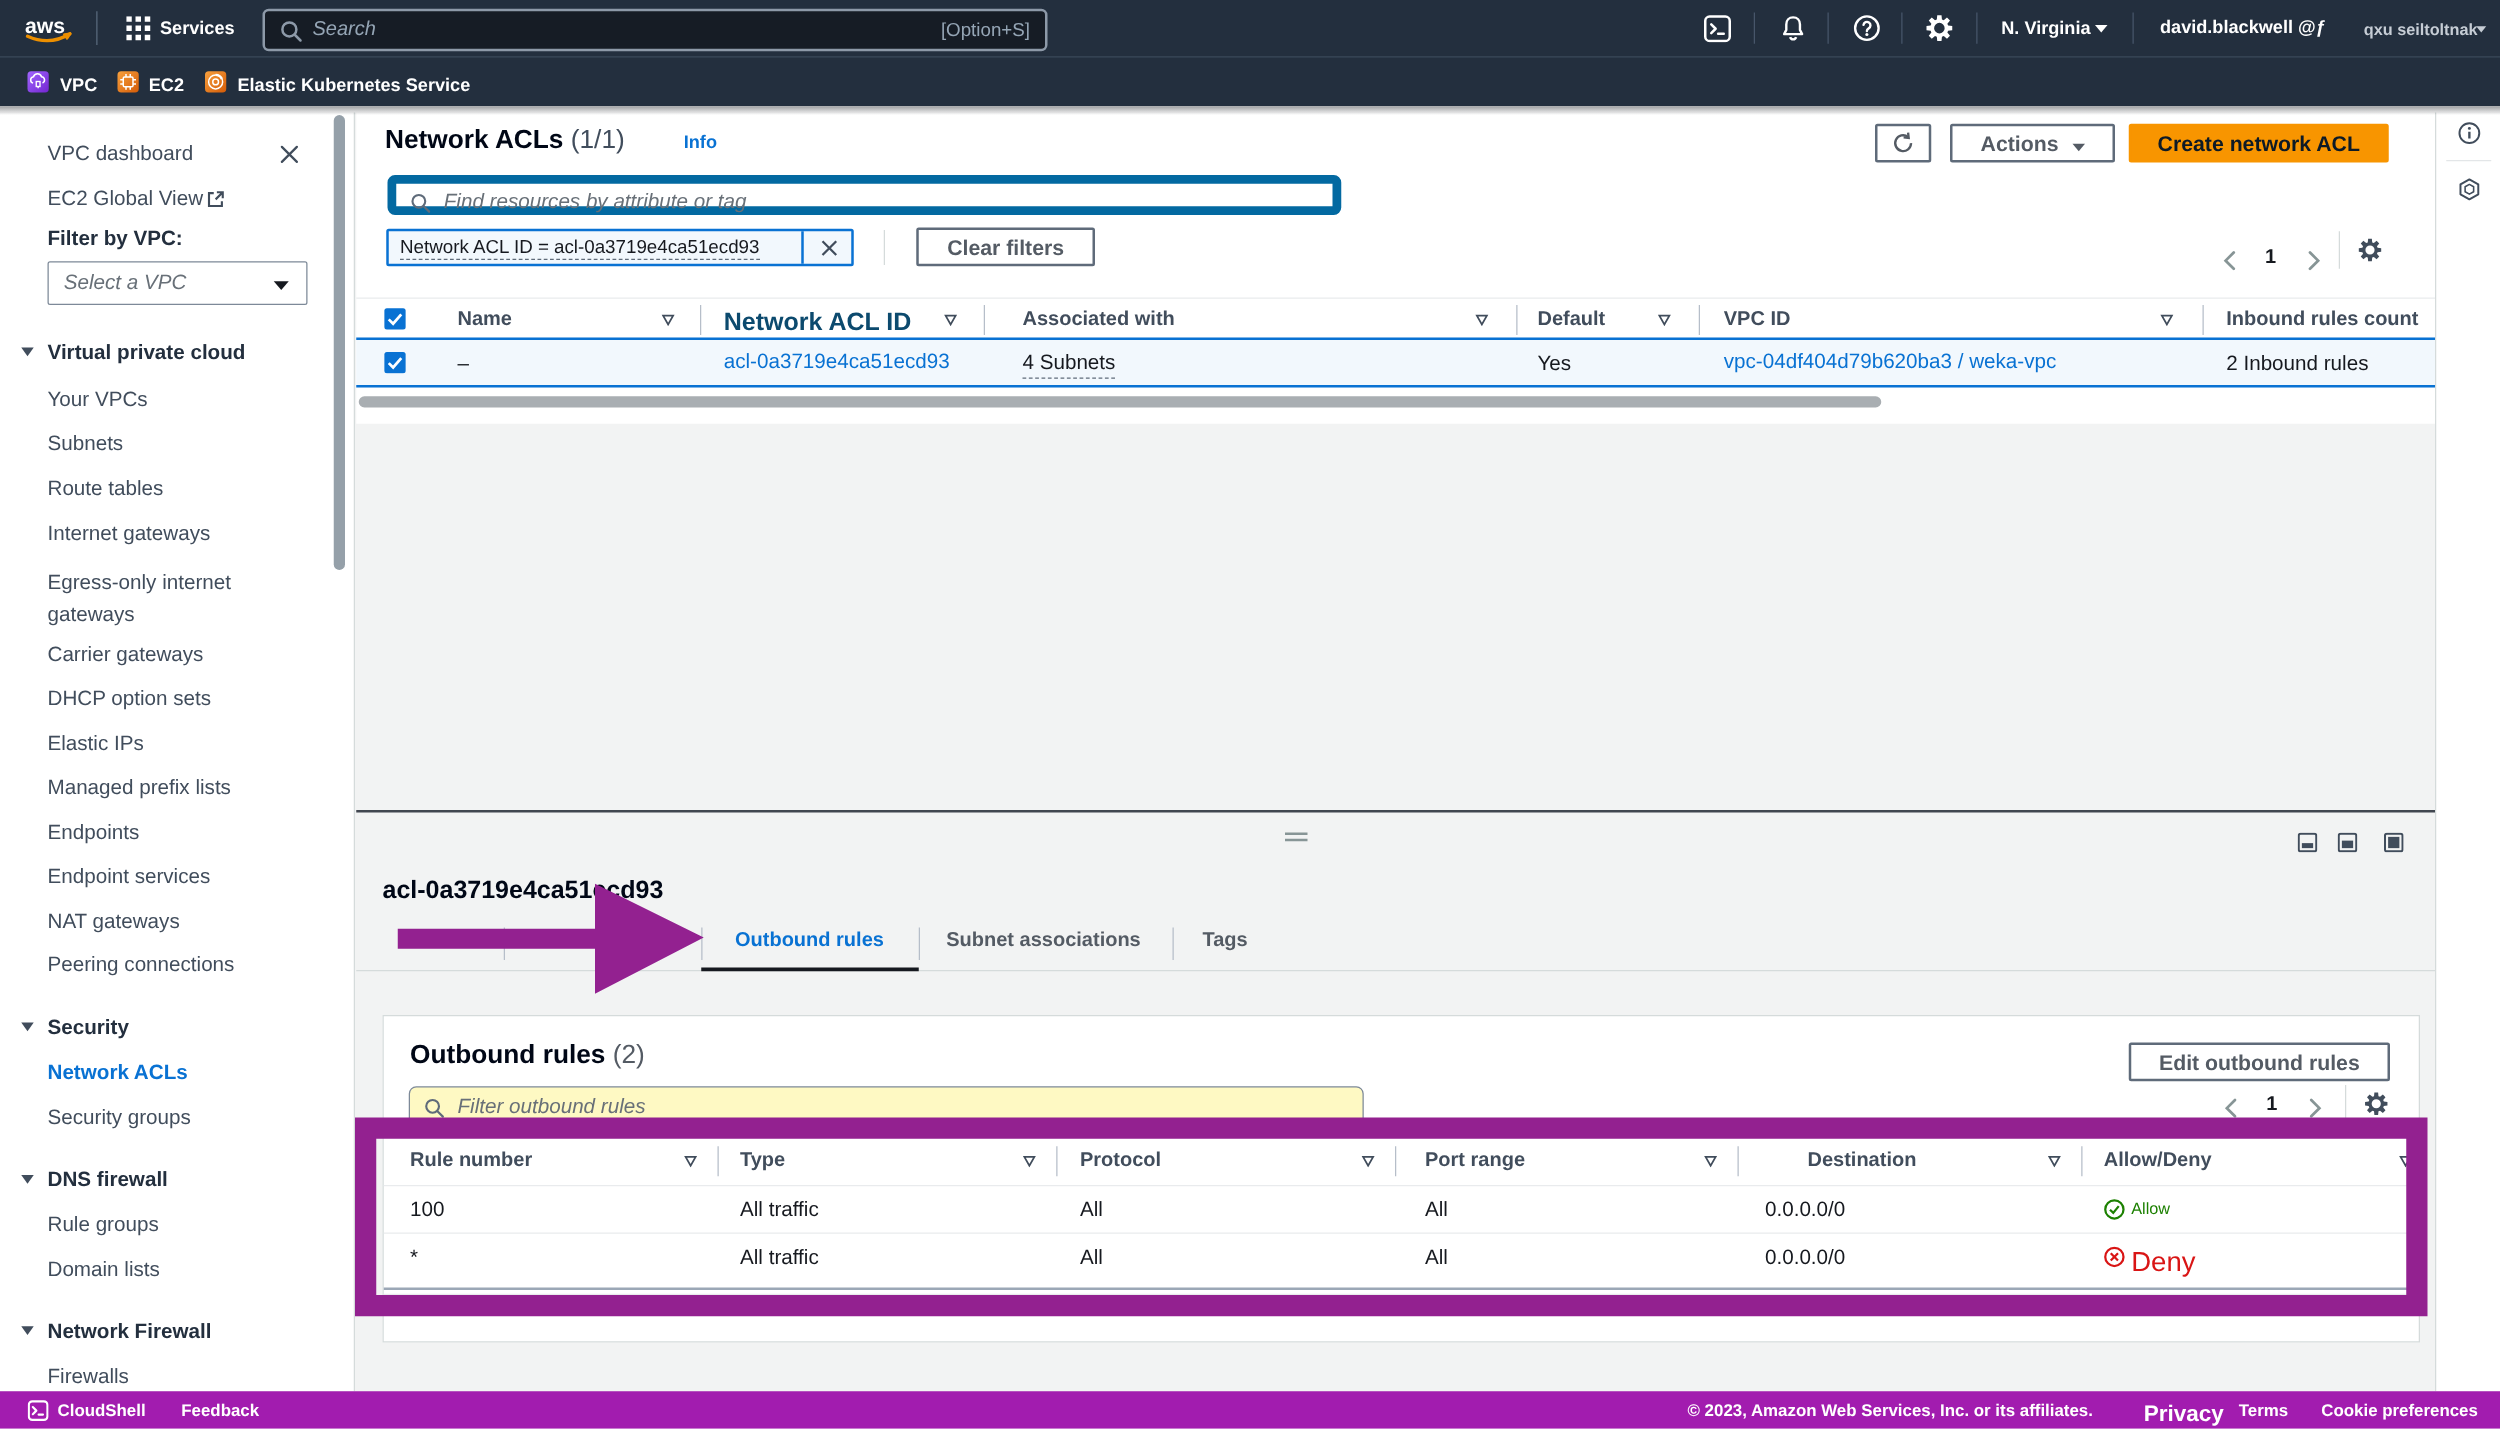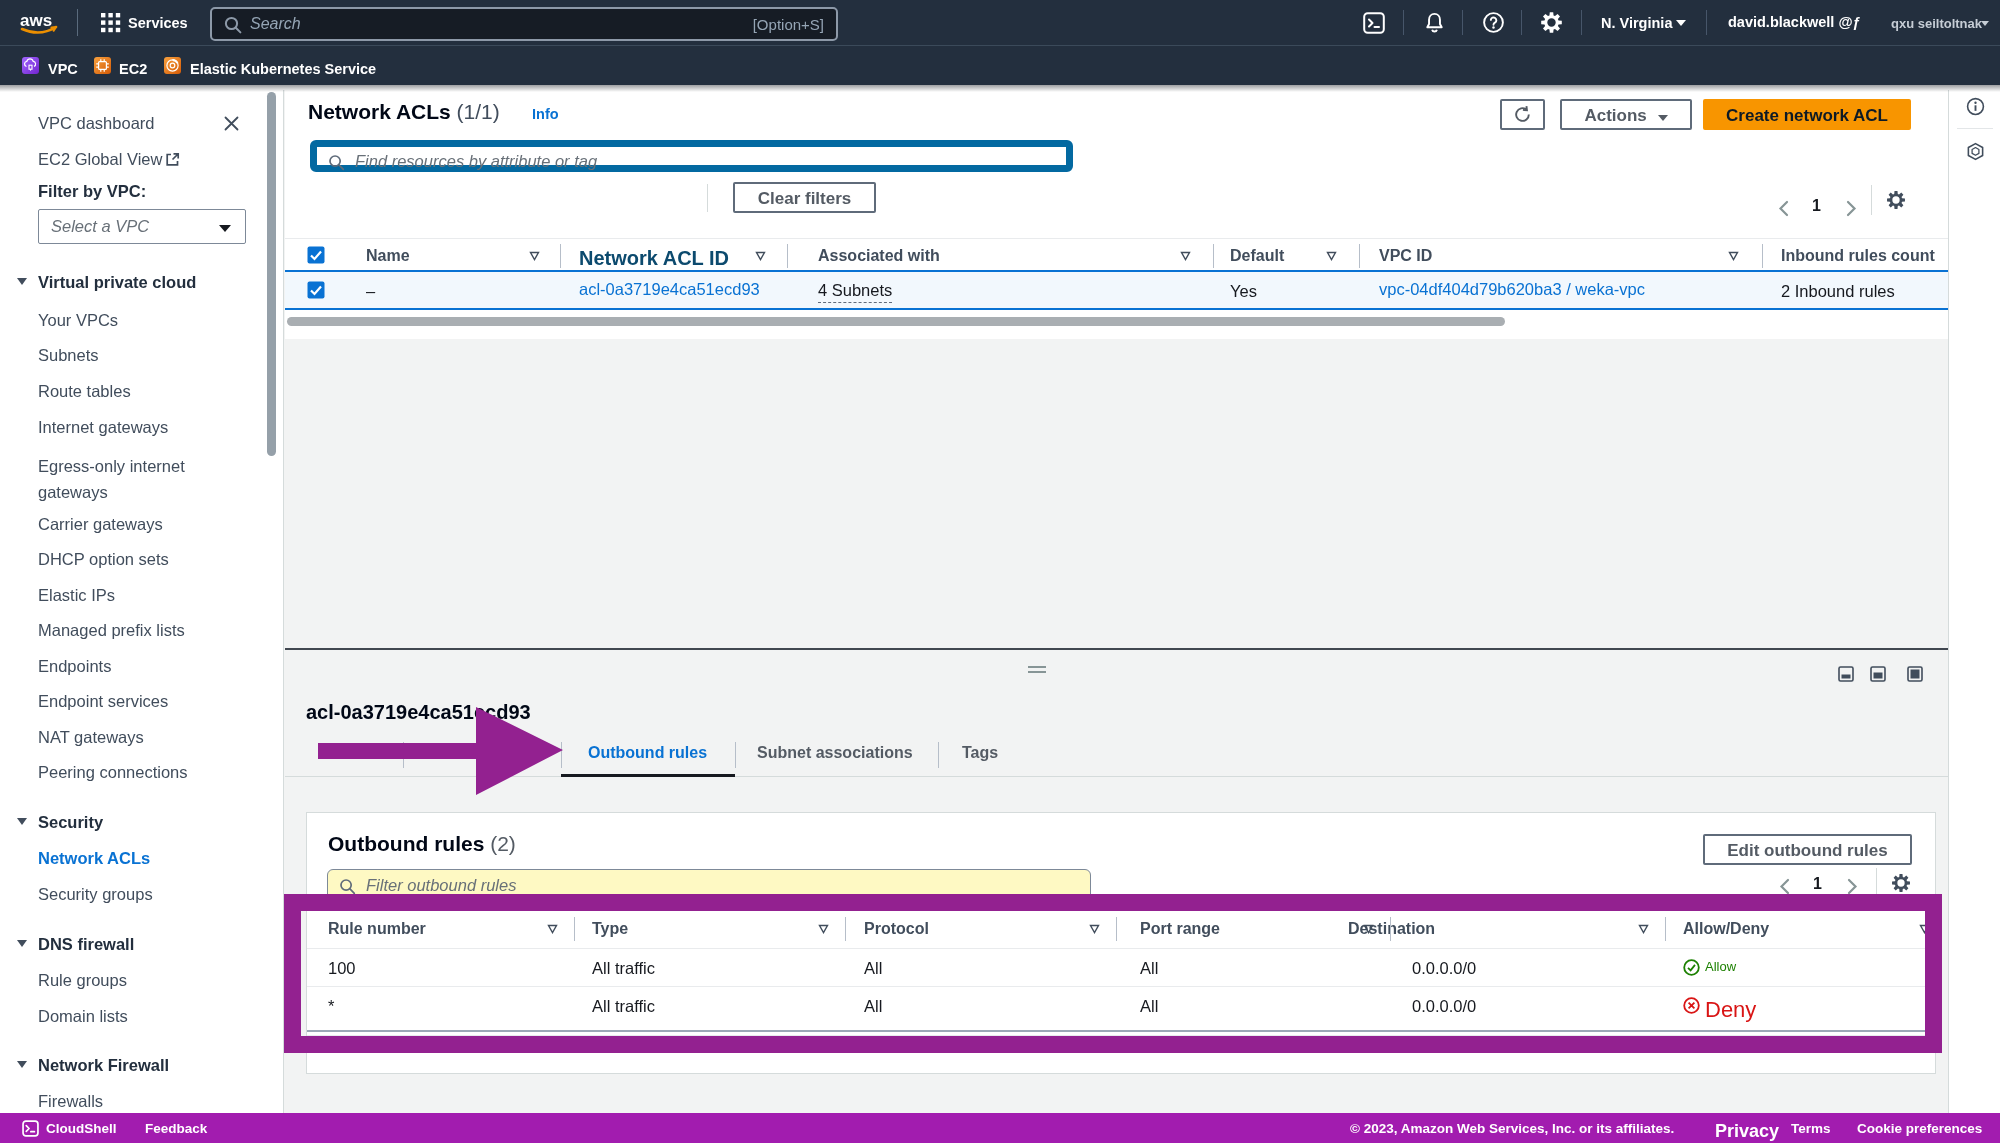--- a/index.html
+++ b/index.html
@@ -168,38 +168,45 @@
     <div class="tri-down" style="top:971px;"></div>
     <div class="side-head" style="top:966px;">Network Firewall</div>
     <div class="side-item" style="top:1002px;">Firewalls</div>
 
     <div class="abs" style="left:267px; top:2px; width:9px; height:364px; background:#95a0a9; border-radius:5px;"></div>
   </div>
 
   <div class="content-top">
 
     <div class="abs" style="left:23px; top:10px; font-size:21px; color:#000716;"><b>Network ACLs</b> <span style="color:#414d5c;">(1/1)</span></div>
-    <div class="abs link" style="left:247px; top:16px; font-size:14.5px; font-weight:bold;">Info</div>
+    <div class="abs link" style="left:262px; top:16px; font-size:14.5px; font-weight:bold;">Info</div>
     <div class="btn" style="left:1215px; top:9px; width:45px; height:31px;">
       <svg style="margin-top:4px;" width="19" height="19" viewBox="0 0 24 24">
         <path d="M20 12 a8 8 0 1 1 -3.1-6.3" fill="none" stroke="#545b64" stroke-width="2.4"></path>
         <path d="M17 1.5 L17.6 6.7 L12.5 6.2" fill="none" stroke="#545b64" stroke-width="2.4"></path>
       </svg>
     </div>
     <div class="btn" style="left:1275px; top:9px; width:132px; height:31px; padding-top:5px;">Actions <span class="caret" style="border-top-color:#545b64; margin-left:6px;"></span></div>
     <div class="btn btn-primary" style="left:1418px; top:9px; width:208px; height:31px; padding-top:5px;">Create network ACL</div>
 
     <div class="abs" style="left:25px; top:50px; width:763px; height:32px; border:7px solid #0369a1; border-radius:6px; background:#ffffff;">
       <svg class="abs" style="left:11px; top:7px;" width="17" height="17" viewBox="0 0 18 18">
         <circle cx="7.5" cy="7.5" r="5.4" fill="none" stroke="#5f6b7a" stroke-width="1.8"></circle>
         <line x1="11.6" y1="11.6" x2="16.2" y2="16.2" stroke="#5f6b7a" stroke-width="1.8" stroke-linecap="round"></line>
       </svg>
       <div class="abs gray-it" style="left:38px; top:5px; font-size:16.5px;">Find resources by attribute or tag</div>
     </div>
 
+    <div class="abs" style="left:24px; top:93px; width:374px; height:30px; background:#f2f8fd; border:2px solid #0972d3; border-radius:2px;">
+      <div class="abs" style="left:9px; top:4px; font-size:15px; color:#16191f; border-bottom:1px dashed #5f6b7a; padding-bottom:1px;">Network ACL ID = acl-0a3719e4ca51ecd93</div>
+      <div class="abs" style="right:38px; top:0; width:2px; height:26px; background:#0972d3;"></div>
+      <svg class="abs" style="right:9px; top:5px;" width="17" height="17" viewBox="0 0 17 17">
+        <path d="M3 3 L14 14 M14 3 L3 14" stroke="#414d5c" stroke-width="1.8"></path>
+      </svg>
+    </div>
     <div class="abs" style="left:422px; top:94px; width:1px; height:28px; background:#d5dbdb;"></div>
     <div class="btn" style="left:448px; top:92px; width:143px; height:31px; padding-top:5px;">Clear filters</div>
 
     <svg class="abs" style="left:1493px; top:110px;" width="11" height="17" viewBox="0 0 11 17">
         <path d="M9 2 L2.5 8.5 L9 15" fill="none" stroke="#879596" stroke-width="2.2" stroke-linecap="round"></path>
       </svg>
     <div class="abs" style="left:1527px; top:107px; font-size:16px; color:#16191f; font-weight:bold;">1</div>
     <svg class="abs" style="left:1561px; top:110px;" width="11" height="17" viewBox="0 0 11 17">
         <path d="M2 2 L8.5 8.5 L2 15" fill="none" stroke="#879596" stroke-width="2.2" stroke-linecap="round"></path>
       </svg>
@@ -320,21 +327,21 @@
         </svg>
       <div class="abs" style="left:1569px; top:55px; width:1px; height:30px; background:#d5dbdb;"></div>
       <svg class="abs" style="left:1584px; top:60px;" width="20" height="20" viewBox="0 0 24 24">
         <path d="M19.29 9.86 L22.75 10.21 L22.75 13.79 L19.29 14.14 L18.67 15.65 L20.87 18.34 L18.34 20.87 L15.65 18.67 L14.14 19.29 L13.79 22.75 L10.21 22.75 L9.86 19.29 L8.35 18.67 L5.66 20.87 L3.13 18.34 L5.33 15.65 L4.71 14.14 L1.25 13.79 L1.25 10.21 L4.71 9.86 L5.33 8.35 L3.13 5.66 L5.66 3.13 L8.35 5.33 L9.86 4.71 L10.21 1.25 L13.79 1.25 L14.14 4.71 L15.65 5.33 L18.34 3.13 L20.87 5.66 L18.67 8.35 Z M16.40 12.00 A4.4 4.4 0 1 0 7.60 12.00 A4.4 4.4 0 1 0 16.40 12.00 Z" fill="#414d5c" fill-rule="evenodd"></path>
       </svg>
 
       <div class="abs" style="left:21px; top:107px; font-size:16px; font-weight:bold; color:#414d5c;">Rule number</div>
       <div class="abs" style="left:285px; top:107px; font-size:16px; font-weight:bold; color:#414d5c;">Type</div>
       <div class="abs" style="left:557px; top:107px; font-size:16px; font-weight:bold; color:#414d5c;">Protocol</div>
       <div class="abs" style="left:833px; top:107px; font-size:16px; font-weight:bold; color:#414d5c;">Port range</div>
-      <div class="abs" style="left:1041px; top:107px; font-size:16px; font-weight:bold; color:#414d5c;">Destination</div>
+      <div class="abs" style="left:1139px; top:107px; font-size:16px; font-weight:bold; color:#414d5c;">Destination</div>
       <div class="abs" style="left:1376px; top:107px; font-size:16px; font-weight:bold; color:#414d5c;">Allow/Deny</div>
       <svg class="abs" style="left:240px; top:111px;" width="11" height="10" viewBox="0 0 11 10">
           <path d="M1.5 1.5 H9.5 L5.5 8.5 Z" fill="none" stroke="#414d5c" stroke-width="1.4"></path>
         </svg>
       <svg class="abs" style="left:511px; top:111px;" width="11" height="10" viewBox="0 0 11 10">
           <path d="M1.5 1.5 H9.5 L5.5 8.5 Z" fill="none" stroke="#414d5c" stroke-width="1.4"></path>
         </svg>
       <svg class="abs" style="left:782px; top:111px;" width="11" height="10" viewBox="0 0 11 10">
           <path d="M1.5 1.5 H9.5 L5.5 8.5 Z" fill="none" stroke="#414d5c" stroke-width="1.4"></path>
         </svg>

